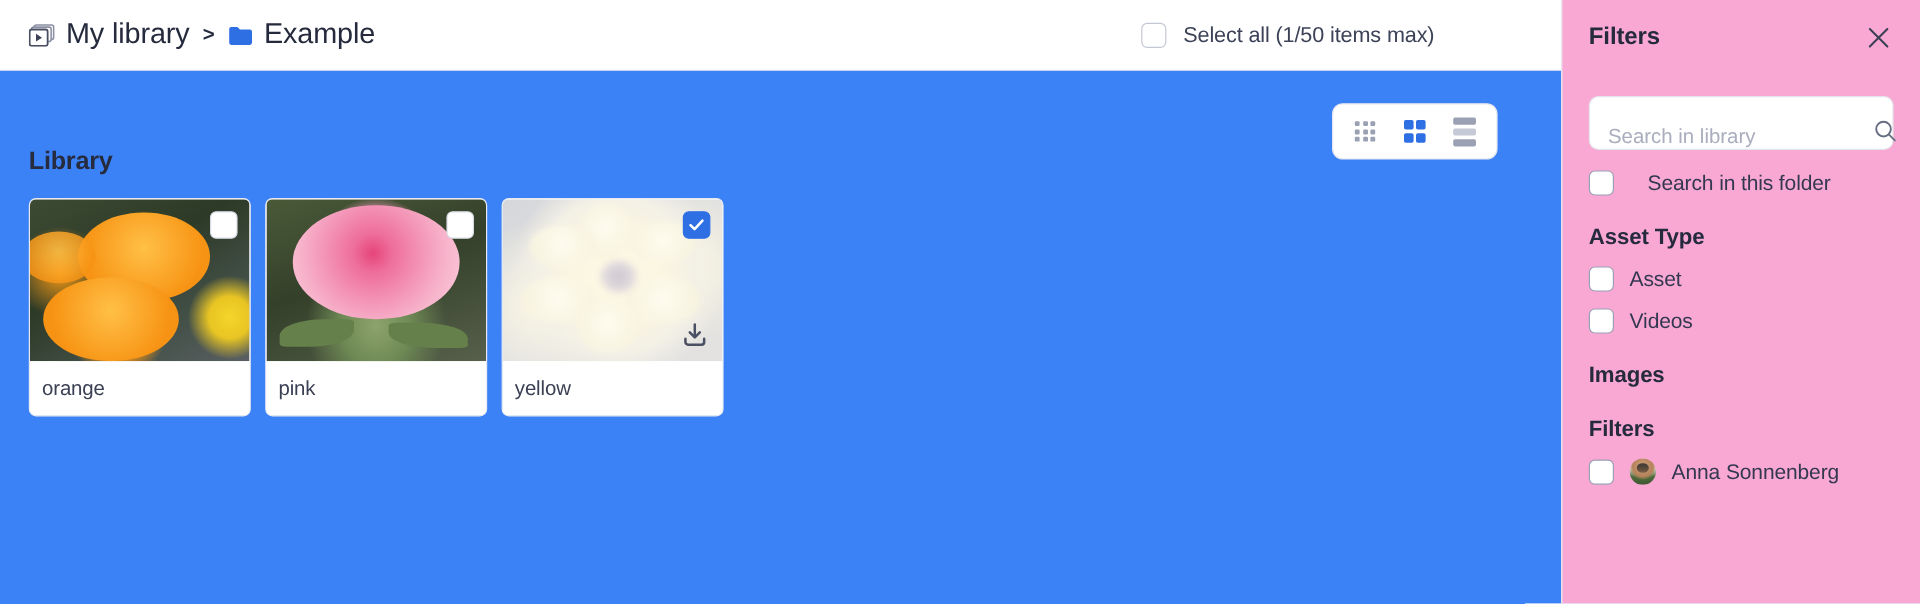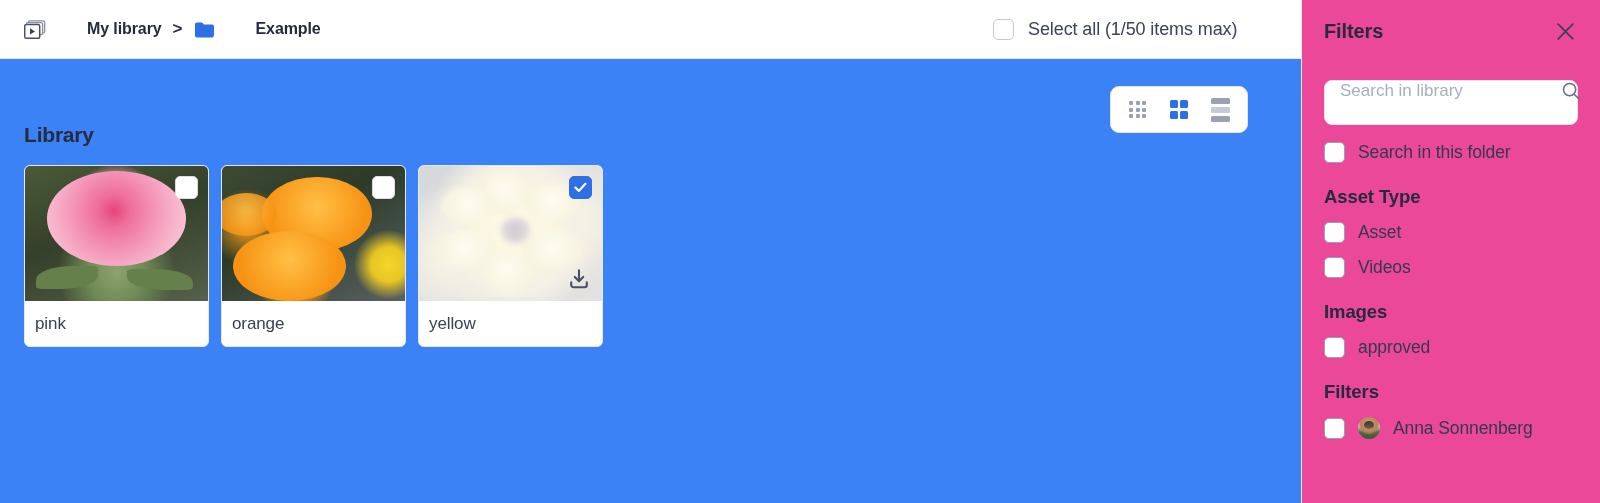--- a/index.html
+++ b/index.html
@@ -36,37 +36,36 @@
     padding: 0 24px 0 24px;
     position: relative;
   }
   .breadcrumb {
     display: flex;
     align-items: center;
     gap: 9px;
   }
   .bc-libicon { width: 22px; height: 19px; display:block; }
   .bc-text {
-    font-size: 16px;
-    font-weight: bold;
+    font-size: 24px;
+    font-weight: normal;
     color: #252a3d;
     letter-spacing: -0.1px;
-    margin-left: 32px;
   }
   .bc-sep {
     font-size: 17px;
     color: #252a3d;
     font-weight: bold;
     margin: 0 2px;
   }
   .bc-folder { width: 21px; height: 17px; display:block; }
 
   .selectall {
     position: absolute;
-    left: 993px;
+    left: 951px;
     top: 0; bottom: 0;
     display: flex;
     align-items: center;
     gap: 14px;
   }
   .selectall-label {
     font-size: 18px;
     color: #3c4257;
     letter-spacing: -0.1px;
   }
@@ -244,21 +243,21 @@
     width: 17%; height: 20%;
     border-radius: 50%;
     background: radial-gradient(circle, #cfc7d0 0%, #e0dadd 55%, rgba(230,226,228,0) 100%);
     filter: blur(2.5px);
   }
 
   
   .filters {
     width: 299px;
     height: 503px;
-    background: #ec4899;
+    background: #f9a8d4;
     border-left: 1px solid #e9eaf1;
     position: relative;
     padding: 0 22px;
   }
   .filters-head {
     display: flex;
     align-items: center;
     justify-content: space-between;
     height: 58px;
     padding-top: 4px;
@@ -274,39 +273,39 @@
     display: flex; align-items: center; justify-content: center;
     cursor: pointer;
     background: none; border: none;
   }
   .searchbox {
     margin-top: 22px;
     height: 45px;
     border: 1px solid #e4e5ec;
     border-radius: 8px;
     display: flex;
-    align-items: flex-start;
+    align-items: flex-end;
     padding: 0 13px 0 15px;
     background: #ffffff;
   }
   .searchbox input {
     flex: 1;
     border: none;
     outline: none;
     font-size: 17px;
     font-family: "Liberation Sans", sans-serif;
     color: #3b4054;
     background: transparent;
   }
   .searchbox input::placeholder { color: #a9adbd; }
 
   .filter-row {
     display: flex;
     align-items: center;
-    gap: 13px;
+    gap: 28px;
     margin-top: 17px;
   }
   .filter-row .lbl {
     font-size: 17.5px;
     color: #323murky;
     color: #333850;
     letter-spacing: -0.1px;
   }
   .group-title {
     font-size: 18.5px;
@@ -409,40 +408,40 @@
           </span>
         </button>
       </div>
 
       <div class="section-title">Library</div>
 
       <div class="cardgrid">
 
         <div class="card">
           <div class="card-thumb">
+            <div class="art art-orange">
+              <span class="p" style="left:22%;top:8%;width:60%;height:55%;"></span>
+              <span class="p" style="left:6%;top:48%;width:62%;height:52%;"></span>
+              <span class="p" style="left:-4%;top:20%;width:34%;height:32%;opacity:.85;"></span>
+            </div>
+            <span class="card-check"></span>
+          </div>
+          <div class="card-label">orange</div>
+        </div>
+
+        <div class="card">
+          <div class="card-thumb">
             <div class="art art-pink">
               <span class="rose"></span>
               <span class="leaf" style="left:6%;top:74%;width:34%;height:17%;"></span>
               <span class="leaf" style="left:56%;top:76%;width:36%;height:16%;transform:scaleX(-1);"></span>
             </div>
             <span class="card-check"></span>
           </div>
           <div class="card-label">pink</div>
-        </div>
-
-        <div class="card">
-          <div class="card-thumb">
-            <div class="art art-orange">
-              <span class="p" style="left:22%;top:8%;width:60%;height:55%;"></span>
-              <span class="p" style="left:6%;top:48%;width:62%;height:52%;"></span>
-              <span class="p" style="left:-4%;top:20%;width:34%;height:32%;opacity:.85;"></span>
-            </div>
-            <span class="card-check"></span>
-          </div>
-          <div class="card-label">orange</div>
         </div>
 
         <div class="card">
           <div class="card-thumb">
             <div class="art art-yellow">
               <span class="pet" style="left:36%;top:2%;width:22%;height:34%;"></span>
               <span class="pet" style="left:12%;top:16%;width:30%;height:26%;"></span>
               <span class="pet" style="left:58%;top:14%;width:30%;height:26%;"></span>
               <span class="pet" style="left:8%;top:48%;width:34%;height:28%;"></span>
               <span class="pet" style="left:56%;top:48%;width:34%;height:28%;"></span>
@@ -498,24 +497,20 @@
     <div class="opt-row">
       <span class="cbox dark"></span>
       <span class="lbl">Asset</span>
     </div>
     <div class="opt-row">
       <span class="cbox dark"></span>
       <span class="lbl">Videos</span>
     </div>
 
     <div class="group-title">Images</div>
-    <div class="opt-row">
-      <span class="cbox dark"></span>
-      <span class="lbl">approved</span>
-    </div>
 
     <div class="group-title">Filters</div>
     <div class="opt-row">
       <span class="cbox dark"></span>
       <span class="avatar"></span>
       <span class="lbl">Anna Sonnenberg</span>
     </div>
 
   </div>
 </div>

